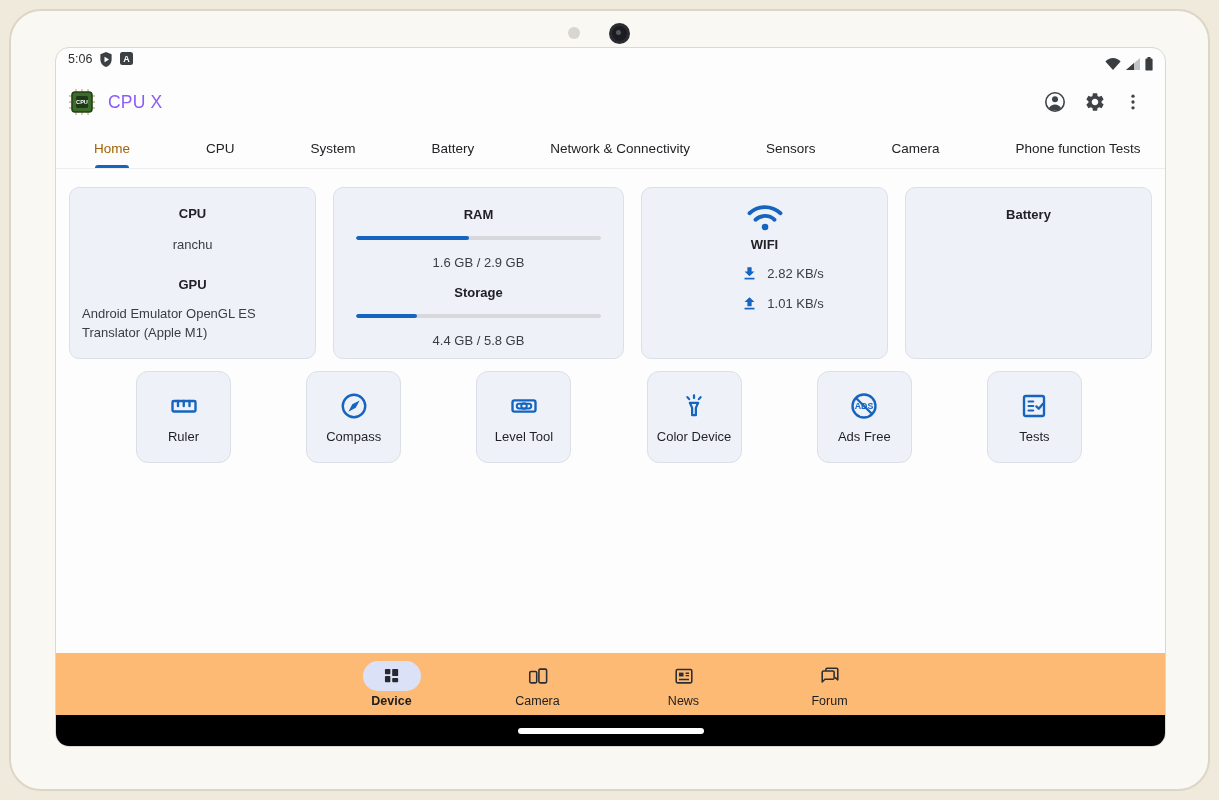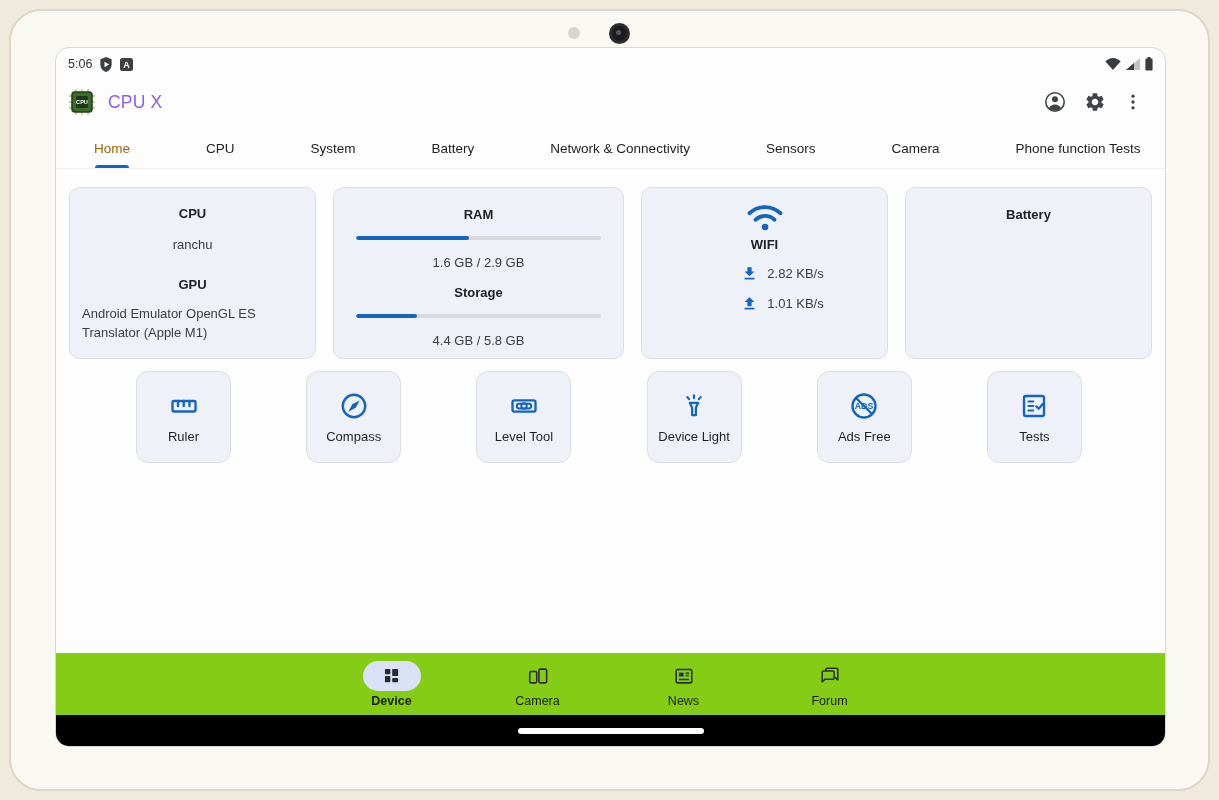--- a/index.html
+++ b/index.html
@@ -33,21 +33,21 @@
   .screen {
     position:absolute; left:55px; top:47px; width:1111px; height:700px;
     background:#FDFDFD;
     border:1px solid #D9D8D5;
     border-radius:14px;
     overflow:hidden;
     display:flex; flex-direction:column;
   }
   
   .status-bar {
-    height:28px; display:flex; align-items:center;
+    height:28px; display:flex; 
     padding:4px 12px 0 12px; gap:7px;
     font-size:12.5px; color:#2F3134;
   }
   .status-bar .spacer { flex:1; }
   .status-right { display:flex; align-items:center; gap:5px; }
   
   .app-bar {
     height:52px; display:flex; align-items:center;
     padding:0 22px 0 13px;
   }
@@ -116,21 +116,21 @@
     margin:12px 83px 0 80px; height:92px;
   }
   .tool {
     width:95px; height:92px; background:#EEF1F8; border:1px solid #DBDFE8;
     border-radius:12px; display:flex; flex-direction:column; align-items:center;
     justify-content:center; gap:8px; cursor:pointer;
   }
   .tool-label { font-size:13px; color:#1F2124; }
   
   .bottom-nav {
-    height:62px; background:#84cc16;
+    height:62px; background:#fdba74;
     display:flex; justify-content:center; align-items:center;
   }
   .nav-item {
     width:146px; display:flex; flex-direction:column; align-items:center; gap:3px;
     cursor:pointer;
   }
   .nav-pill {
     width:58px; height:30px; border-radius:15px;
     display:flex; align-items:center; justify-content:center;
   }
@@ -351,21 +351,21 @@
         <span class="tool-label">Level Tool</span>
       </div>
 
       <div class="tool">
         <span>
           <svg width="30" height="30" viewBox="0 0 24 24" fill="none" stroke="#1565C0" stroke-width="1.8" stroke-linecap="round" stroke-linejoin="round">
               <path d="M8.7 9.4h6.6l-1.8 4.1v5.8h-3v-5.8z"></path>
               <path d="M12 3.4v2.2M6.7 4.9l1.4 1.6M17.3 4.9l-1.4 1.6"></path>
             </svg>
         </span>
-        <span class="tool-label">Device Light</span>
+        <span class="tool-label">Color Device</span>
       </div>
 
       <div class="tool">
         <span>
           <svg width="30" height="30" viewBox="0 0 24 24" fill="none">
               <circle cx="12" cy="12" r="9.2" stroke="#1565C0" stroke-width="1.9"></circle>
               <text x="12" y="14.4" text-anchor="middle" font-size="7" font-weight="bold" fill="#1565C0" font-family="Liberation Sans, sans-serif">ADS</text>
               <path d="M5.6 5.6 18.4 18.4" stroke="#1565C0" stroke-width="1.9"></path>
             </svg>
         </span>

